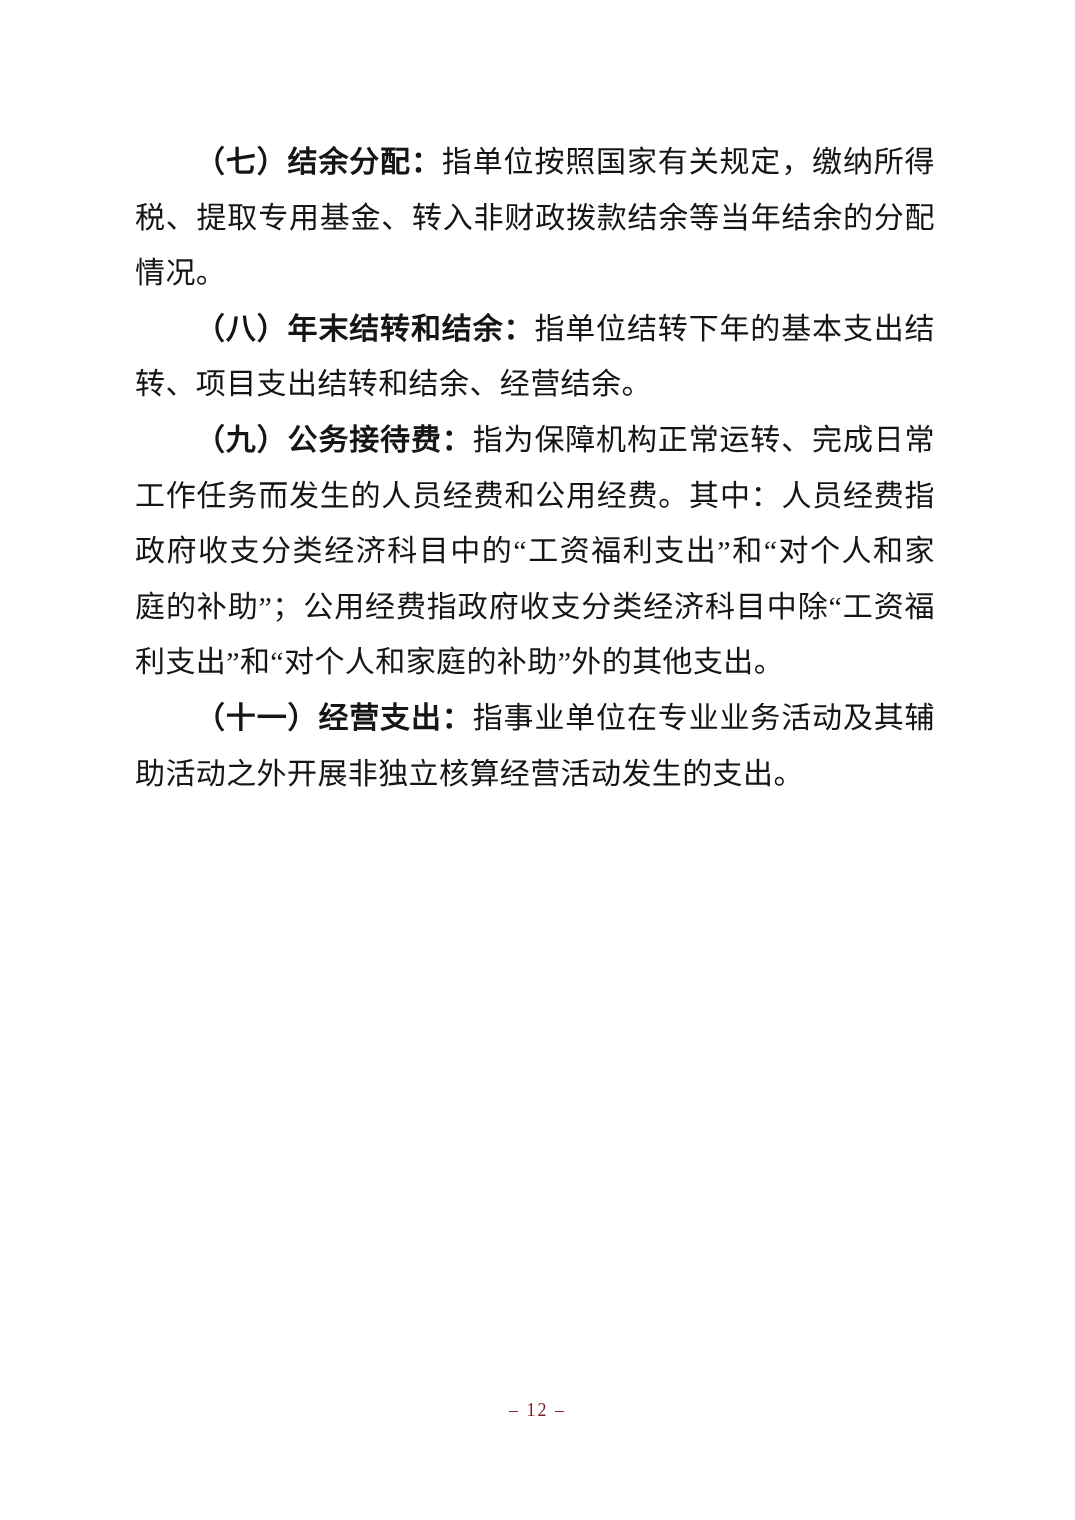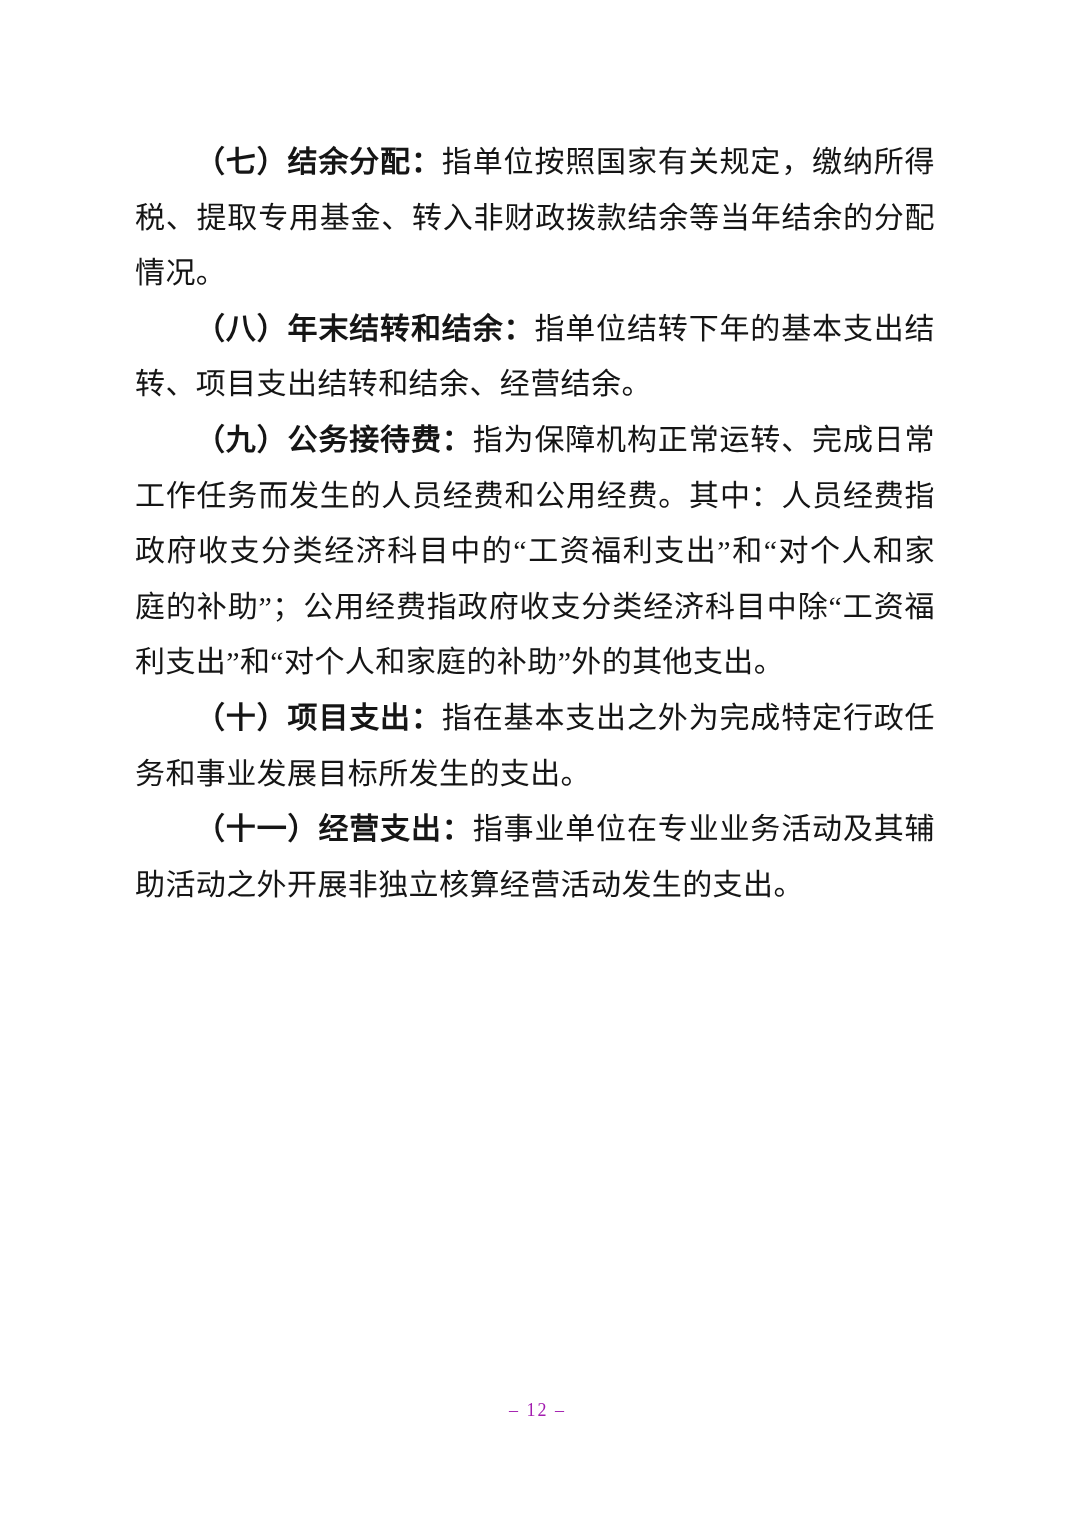--- a/index.html
+++ b/index.html
@@ -45,37 +45,36 @@
   .body-text {
     font-weight: 400;
   }
   .footer {
     position: absolute;
     left: 0;
     top: 1392px;
     width: 1075px;
     text-align: center;
     font-size: 18px;
-    color: #a21caf;
+    color: #7f1d1d;
     letter-spacing: 2px;
   }
 </style>
 </head>
 <body>
 
 <div class="page">
   <div class="content">
 
     <p class="def"><span class="term">（七）结余分配：</span><span class="body-text">指单位按照国家有关规定，缴纳所得税、提取专用基金、转入非财政拨款结余等当年结余的分配情况。</span></p>
 
     <p class="def"><span class="term">（八）年末结转和结余：</span><span class="body-text">指单位结转下年的基本支出结转、项目支出结转和结余、经营结余。</span></p>
 
     <p class="def"><span class="term">（九）公务接待费：</span><span class="body-text">指为保障机构正常运转、完成日常工作任务而发生的人员经费和公用经费。其中：人员经费指政府收支分类经济科目中的“工资福利支出”和“对个人和家庭的补助”；公用经费指政府收支分类经济科目中除“工资福利支出”和“对个人和家庭的补助”外的其他支出。</span></p>
 
-    <p class="def"><span class="term">（十）项目支出：</span><span class="body-text">指在基本支出之外为完成特定行政任务和事业发展目标所发生的支出。</span></p>
 
     <p class="def"><span class="term">（十一）经营支出：</span><span class="body-text">指事业单位在专业业务活动及其辅助活动之外开展非独立核算经营活动发生的支出。</span></p>
 
 
   </div>
 
   <div class="footer">– 12 –</div>
 </div>
 
 </body></html>

